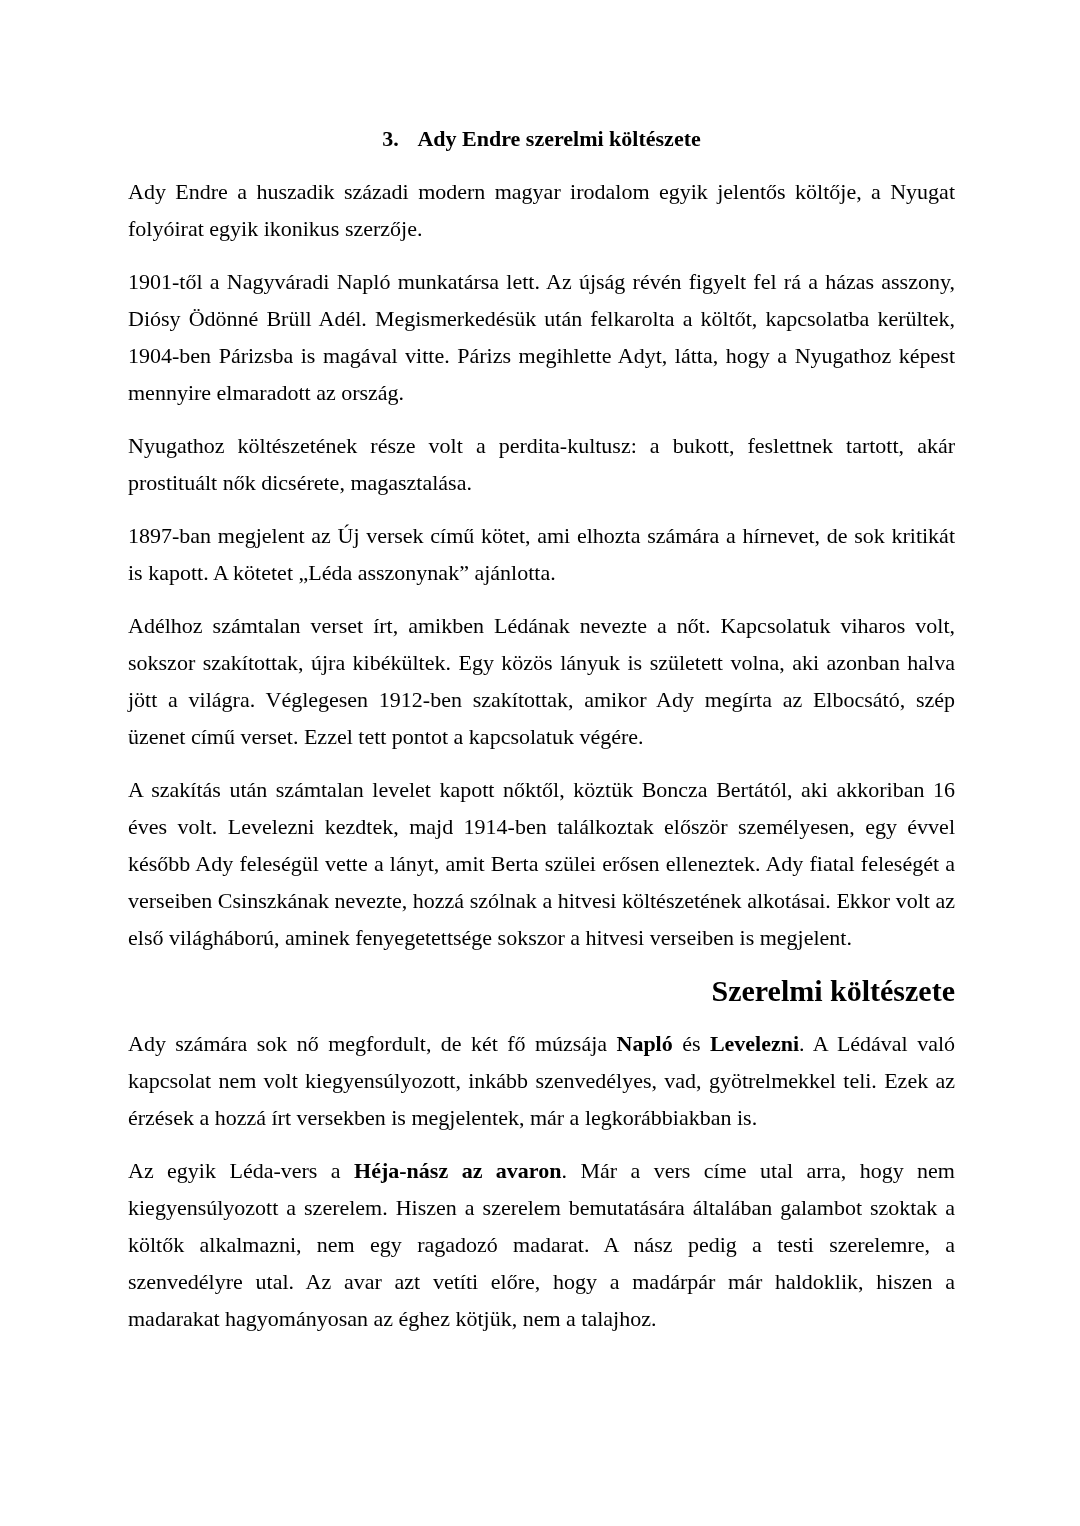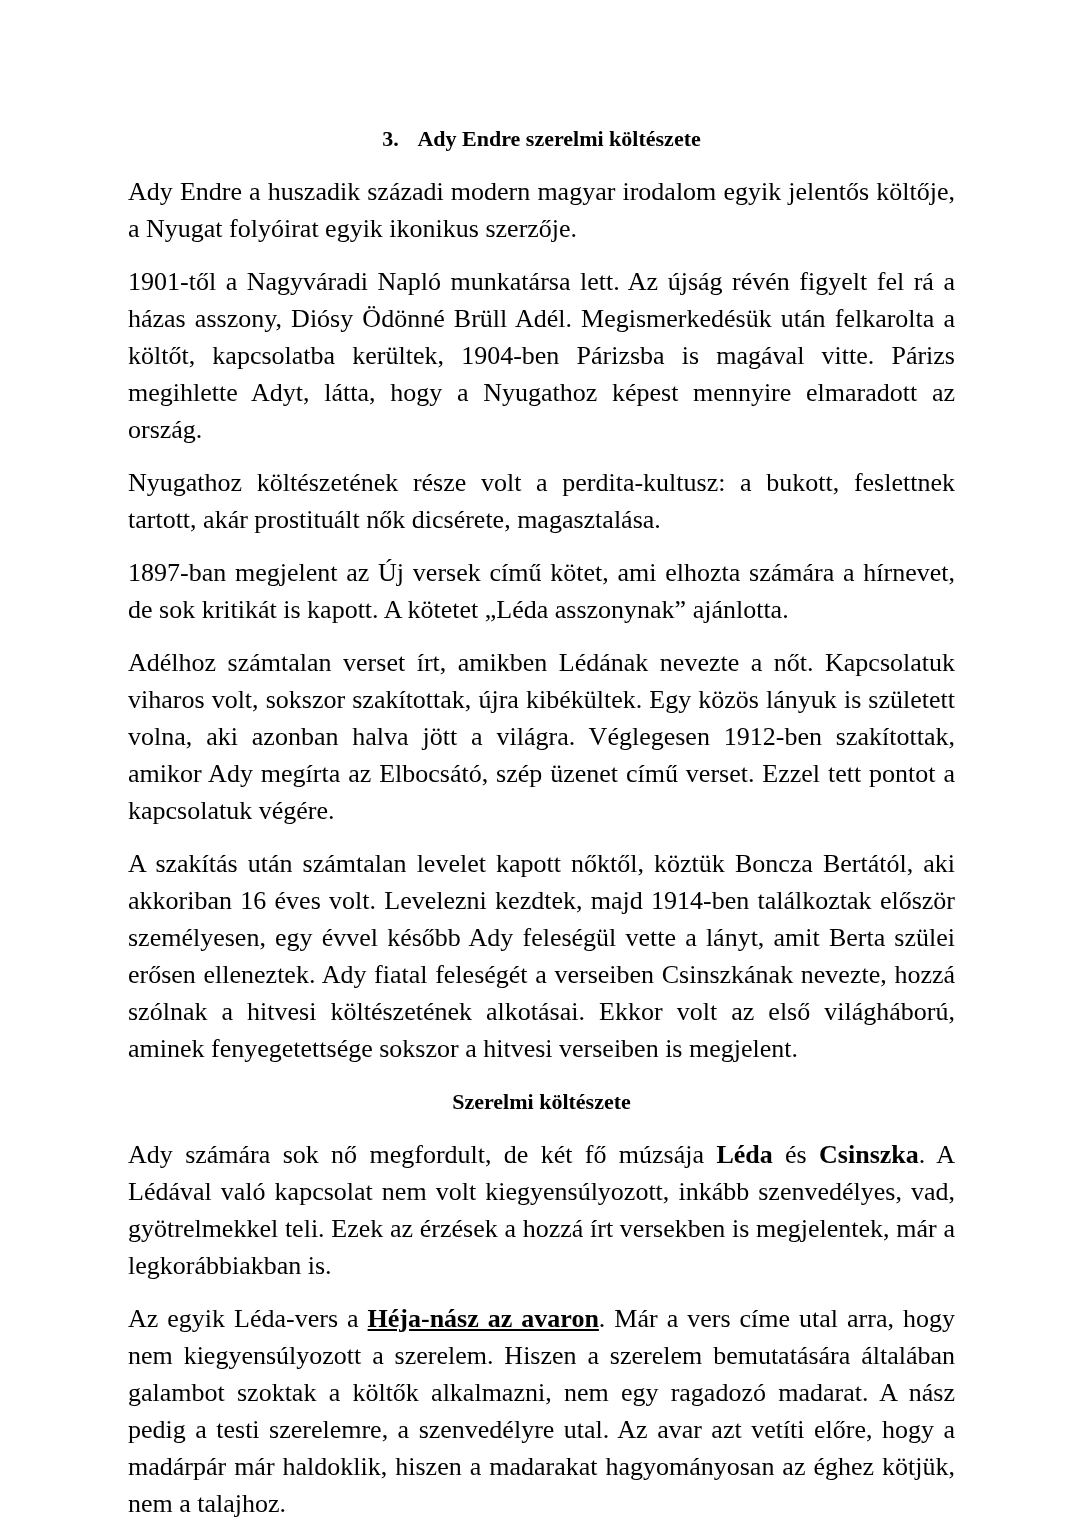--- a/index.html
+++ b/index.html
@@ -23,46 +23,46 @@
     font-size: 22px;
     font-weight: bold;
     text-align: center;
     line-height: 37px;
     margin-bottom: 16px;
   }
   .doc-title .title-number {
     margin-right: 0.85em;
   }
   .doc-paragraph {
-    font-size: 26px;
+    font-size: 22px;
     line-height: 37px;
     text-align: justify;
     margin-bottom: 16px;
   }
   .doc-heading {
-    font-size: 22px;
+    font-size: 30px;
     font-weight: bold;
     line-height: 37px;
-    text-align: center;
+    text-align: right;
     margin-bottom: 16px;
   }
   .bold { font-weight: bold; }
-  .underline { text-decoration: underline; }
+  .underline { }
 </style>
 </head>
 <body>
 
 <div class="page">
   <h1 class="doc-title">
     <span class="title-number">3.</span><span>Ady Endre szerelmi költészete</span>
   </h1>
   <div id="document-body">
       <p class="doc-paragraph"><span>Ady Endre a huszadik századi modern magyar irodalom egyik jelentős költője, a Nyugat folyóirat egyik ikonikus szerzője.</span></p>
       <p class="doc-paragraph"><span>1901-től a Nagyváradi Napló munkatársa lett. Az újság révén figyelt fel rá a házas asszony, Diósy Ödönné Brüll Adél. Megismerkedésük után felkarolta a költőt, kapcsolatba kerültek, 1904-ben Párizsba is magával vitte. Párizs megihlette Adyt, látta, hogy a Nyugathoz képest mennyire elmaradott az ország.</span></p>
       <p class="doc-paragraph"><span>Nyugathoz költészetének része volt a perdita-kultusz: a bukott, feslettnek tartott, akár prostituált nők dicsérete, magasztalása.</span></p>
       <p class="doc-paragraph"><span>1897-ban megjelent az Új versek című kötet, ami elhozta számára a hírnevet, de sok kritikát is kapott. A kötetet „Léda asszonynak” ajánlotta.</span></p>
       <p class="doc-paragraph"><span>Adélhoz számtalan verset írt, amikben Lédának nevezte a nőt. Kapcsolatuk viharos volt, sokszor szakítottak, újra kibékültek. Egy közös lányuk is született volna, aki azonban halva jött a világra. Véglegesen 1912-ben szakítottak, amikor Ady megírta az Elbocsátó, szép üzenet című verset. Ezzel tett pontot a kapcsolatuk végére.</span></p>
       <p class="doc-paragraph"><span>A szakítás után számtalan levelet kapott nőktől, köztük Boncza Bertától, aki akkoriban 16 éves volt. Levelezni kezdtek, majd 1914-ben találkoztak először személyesen, egy évvel később Ady feleségül vette a lányt, amit Berta szülei erősen elleneztek. Ady fiatal feleségét a verseiben Csinszkának nevezte, hozzá szólnak a hitvesi költészetének alkotásai. Ekkor volt az első világháború, aminek fenyegetettsége sokszor a hitvesi verseiben is megjelent.</span></p>
       <h2 class="doc-heading"><span class="bold">Szerelmi költészete</span></h2>
-      <p class="doc-paragraph"><span>Ady számára sok nő megfordult, de két fő múzsája </span><span class="bold">Léda</span><span> és </span><span class="bold">Csinszka</span><span>. A Lédával való kapcsolat nem volt kiegyensúlyozott, inkább szenvedélyes, vad, gyötrelmekkel teli. Ezek az érzések a hozzá írt versekben is megjelentek, már a legkorábbiakban is.</span></p>
+      <p class="doc-paragraph"><span>Ady számára sok nő megfordult, de két fő múzsája </span><span class="bold">Napló</span><span> és </span><span class="bold">Levelezni</span><span>. A Lédával való kapcsolat nem volt kiegyensúlyozott, inkább szenvedélyes, vad, gyötrelmekkel teli. Ezek az érzések a hozzá írt versekben is megjelentek, már a legkorábbiakban is.</span></p>
       <p class="doc-paragraph"><span>Az egyik Léda-vers a </span><span class="bold underline">Héja-nász az avaron</span><span>. Már a vers címe utal arra, hogy nem kiegyensúlyozott a szerelem. Hiszen a szerelem bemutatására általában galambot szoktak a költők alkalmazni, nem egy ragadozó madarat. A nász pedig a testi szerelemre, a szenvedélyre utal. Az avar azt vetíti előre, hogy a madárpár már haldoklik, hiszen a madarakat hagyományosan az éghez kötjük, nem a talajhoz.</span></p>
     </div>
 </div>
 
 </body></html>

